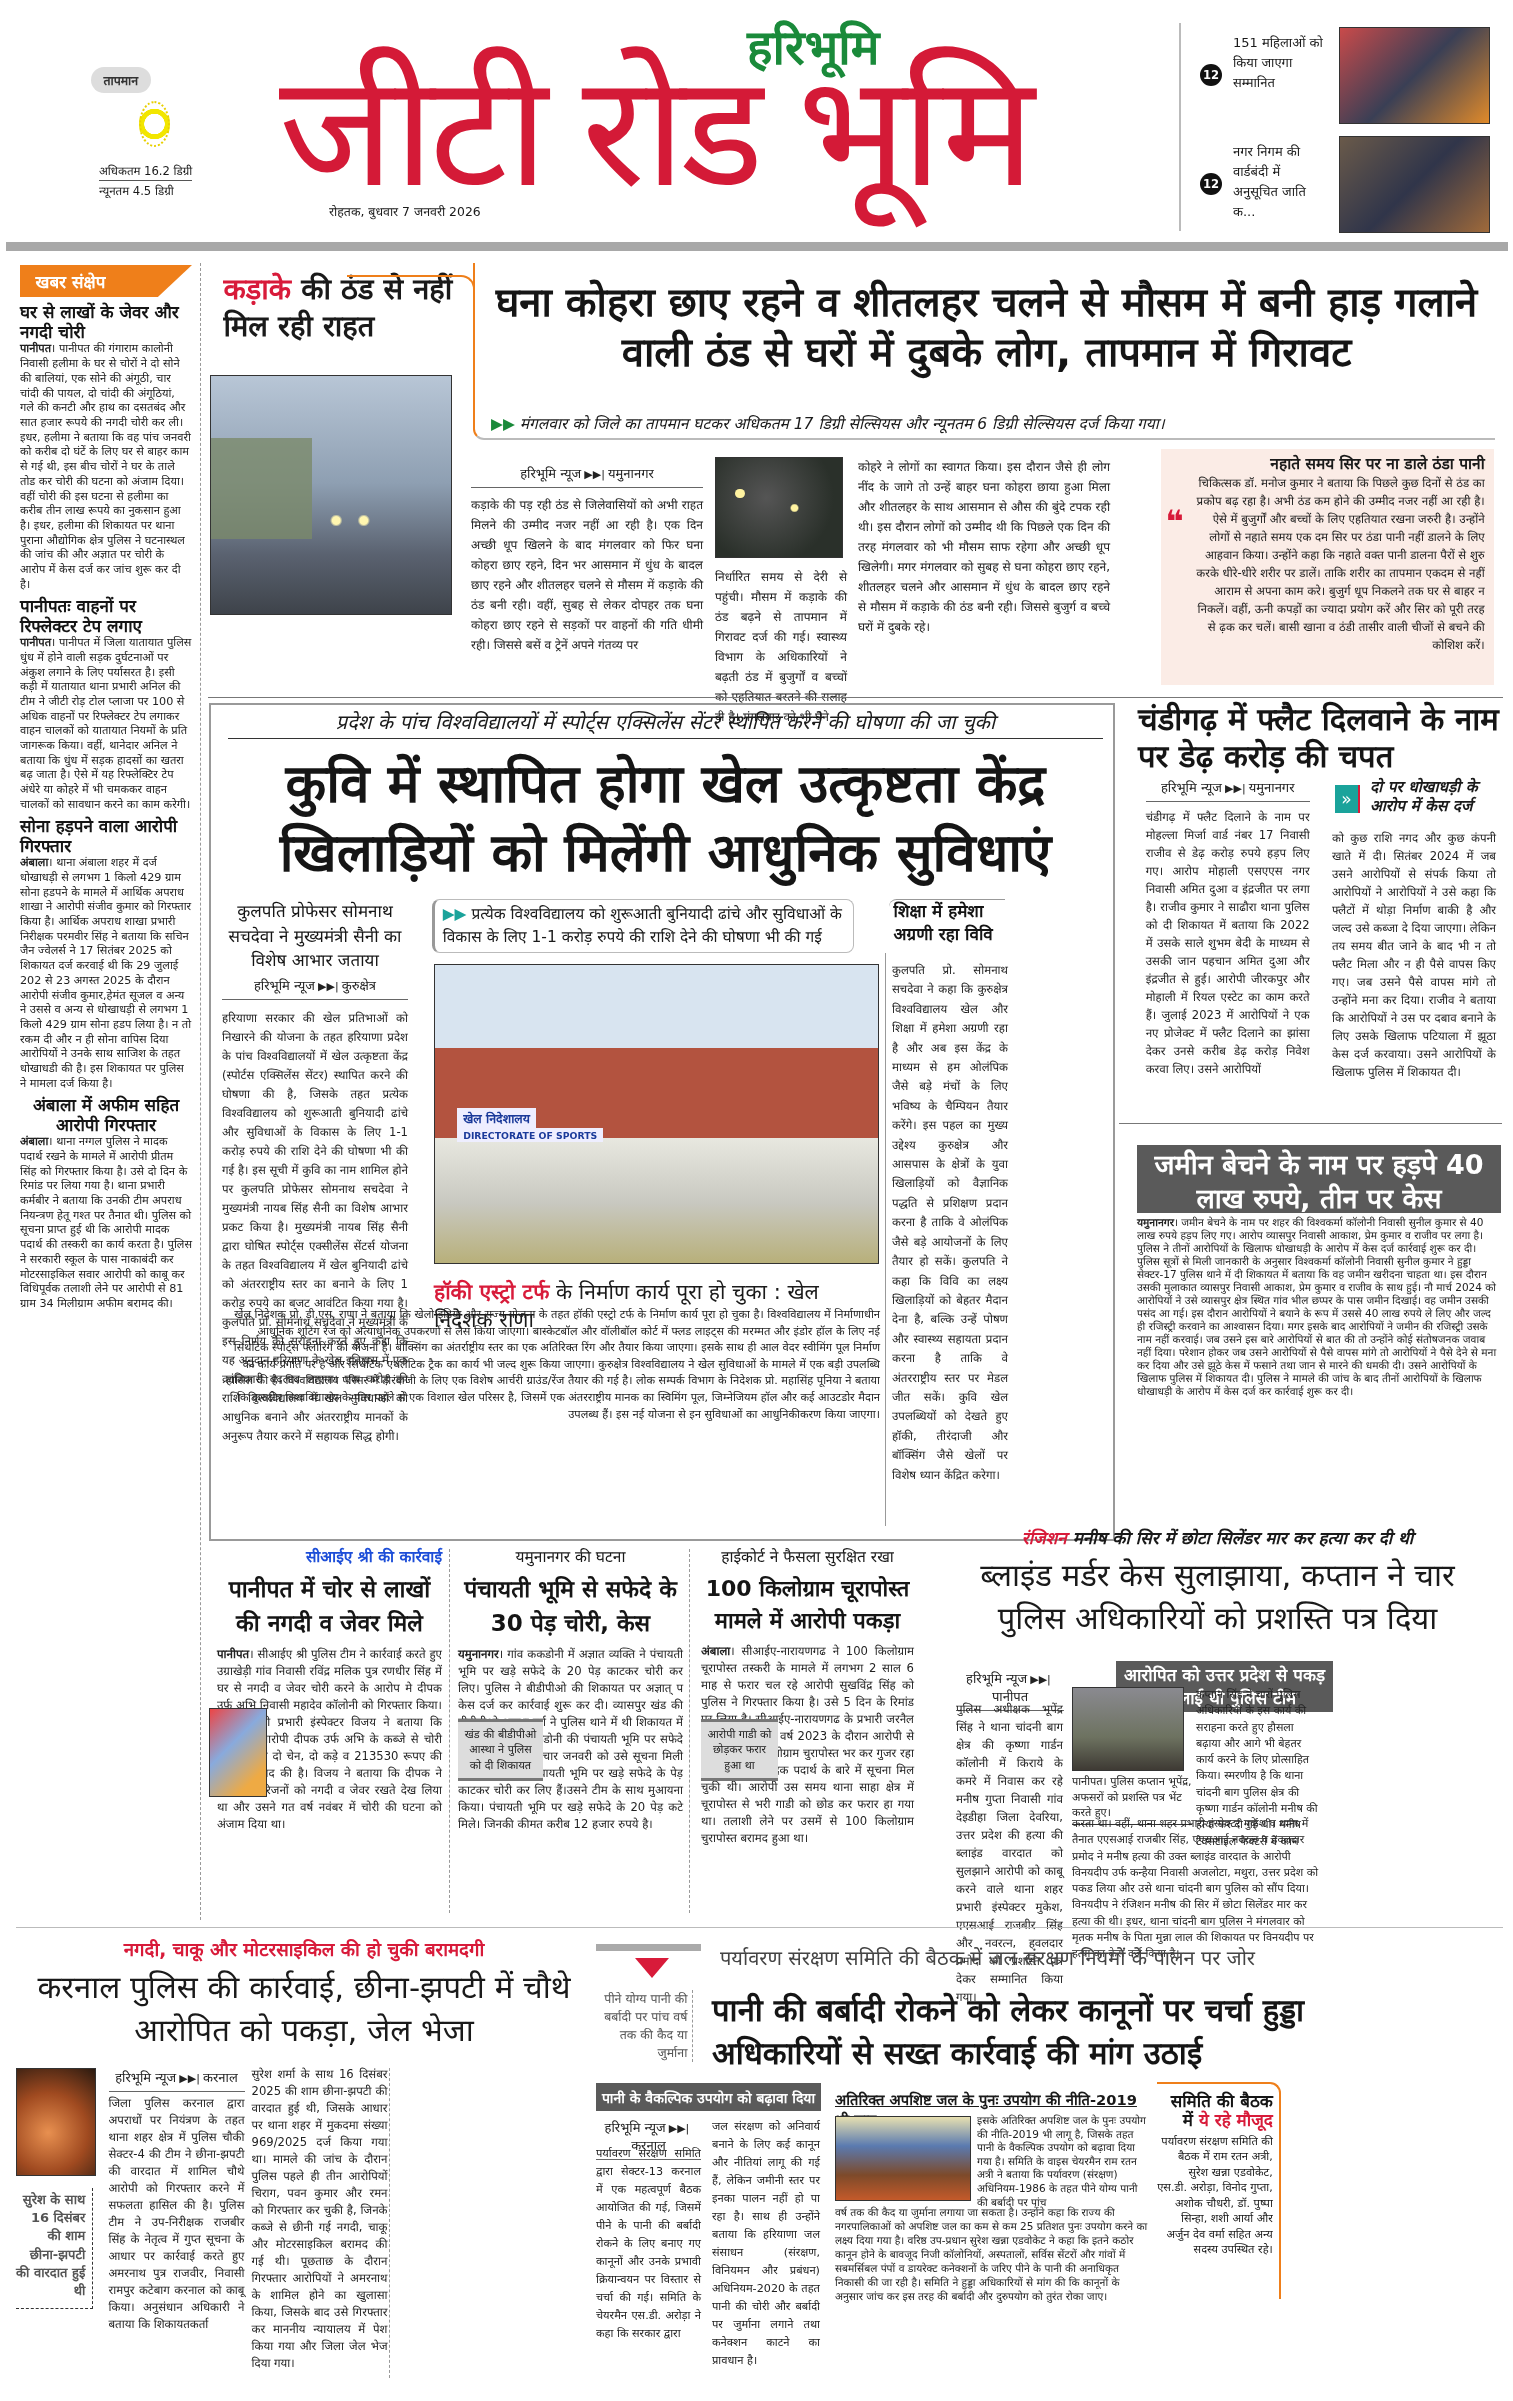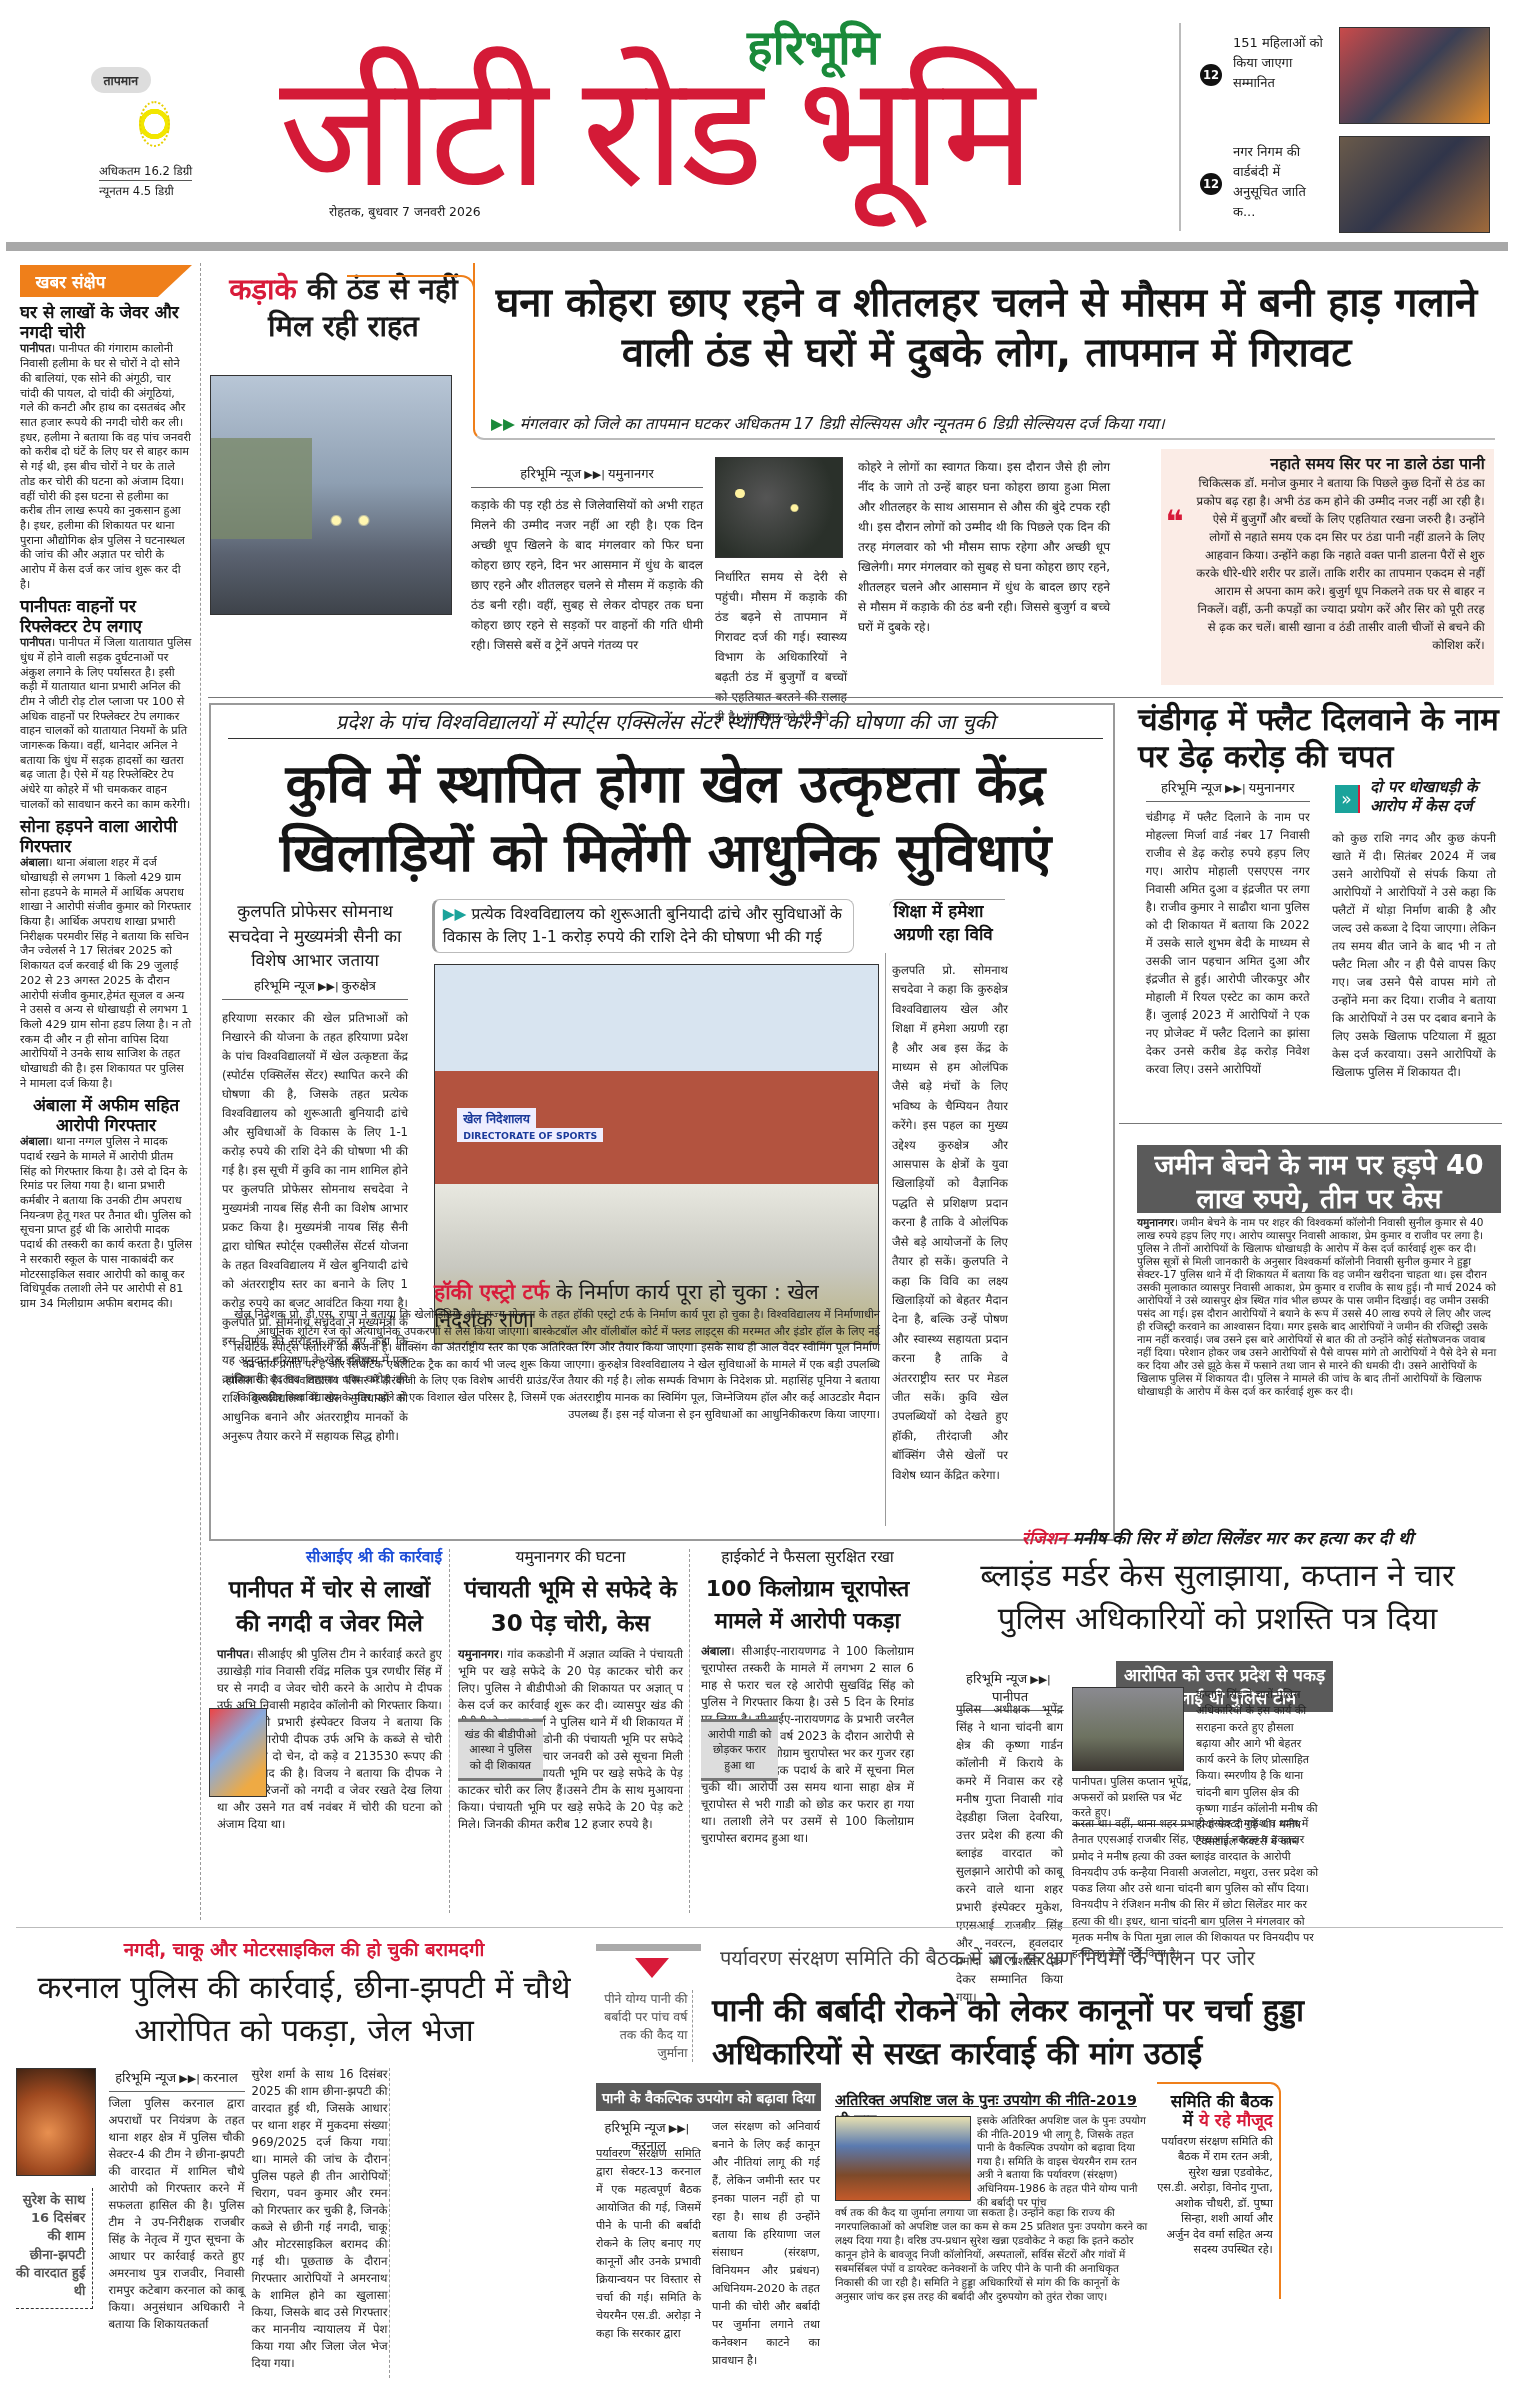--- a/index.html
+++ b/index.html
@@ -58,21 +58,21 @@
   <div class="hd" style="font-size:17px;margin-top:4.6px;">पानीपतः वाहनों पर रिफ्लेक्टर टेप लगाए</div>
   <div class="txt" style="font-size:11.2px;line-height:14.7px;text-align:left;"><b>पानीपत</b>। <span>पानीपत में जिला यातायात पुलिस धुंध में होने वाली सड़क दुर्घटनाओं पर अंकुश लगाने के लिए पर्यासरत है। इसी कड़ी में यातायात थाना प्रभारी अनिल की टीम ने जीटी रोड़ टोल प्लाजा पर 100 से अधिक वाहनों पर रिफ्लेक्टर टेप लगाकर वाहन चालकों को यातायात नियमों के प्रति जागरूक किया। वहीं, थानेदार अनिल ने बताया कि धुंध में सड़क हादसों का खतरा बढ़ जाता है। ऐसे में यह रिफ्लेक्टिर टेप अंधेरे या कोहरे में भी चमककर वाहन चालकों को सावधान करने का काम करेगी।</span></div>
   <div class="hd" style="font-size:17px;margin-top:4.6px;">सोना हड़पने वाला आरोपी गिरफ्तार</div>
   <div class="txt" style="font-size:11.2px;line-height:14.7px;text-align:left;"><b>अंबाला</b>। <span>थाना अंबाला शहर में दर्ज धोखाधड़ी से लगभग 1 किलो 429 ग्राम सोना हडपने के मामले में आर्थिक अपराध शाखा  ने आरोपी संजीव कुमार को गिरफ्तार किया है। आर्थिक अपराध शाखा प्रभारी निरीक्षक परमवीर सिंह ने बताया कि सचिन जैन ज्वेलर्स ने 17 सितंबर 2025 को शिकायत दर्ज करवाई थी कि 29 जुलाई 202 से 23 अगस्त 2025 के दौरान आरोपी संजीव कुमार,हेमंत सूजल व अन्य ने उससे व अन्य से धोखाधड़ी से लगभग 1 किलो 429 ग्राम सोना हडप लिया है। न तो रकम दी और न ही सोना वापिस दिया आरोपियों ने उनके साथ साजिश के तहत धोखाधडी की है। इस शिकायत पर पुलिस ने मामला दर्ज किया है।</span></div>
   <div class="hd" style="font-size:17px;margin-top:4.6px;text-align:center;">अंबाला में अफीम सहित आरोपी गिरफ्तार</div>
   <div class="txt" style="font-size:11.2px;line-height:14.7px;text-align:left;"><b>अंबाला</b>। <span>थाना नग्गल पुलिस ने मादक पदार्थ रखने के मामले में आरोपी प्रीतम सिंह को गिरफ्तार किया है। उसे दो दिन के रिमांड  पर लिया गया है। थाना प्रभारी कर्मबीर ने बताया कि उनकी टीम अपराध नियन्त्रण हेतू गश्त पर तैनात थी। पुलिस को सूचना प्राप्त हुई थी कि आरोपी मादक पदार्थ की तस्करी का कार्य करता है।  पुलिस ने सरकारी स्कूल के पास नाकाबंदी कर मोटरसाइकिल सवार आरोपी को काबू कर विधिपूर्वक तलाशी लेने पर आरोपी से 81 ग्राम 34 मिलीग्राम अफीम बरामद की।</span></div>
 </div>
 <div class="abs vrule" style="left:200px;top:263px;height:1657px;"></div>
 
 <div class="abs" style="left:208px;top:263px;width:1306px;height:434px;">
-  <div class="abs" style="left:15.5px;top:7.7px;width:240px;text-align:center;font-size:29px;font-weight:700;line-height:1.3;">
+  <div class="abs" style="left:15.5px;top:7.7px;width:240px;text-align:left;font-size:29px;font-weight:700;line-height:1.3;">
     <span class="red">कड़ाके</span> <span>की ठंड से नहीं मिल रही राहत</span>
   </div>
   <div class="abs" style="left:139px;top:11.6px;width:128px;height:85px;border-top:2.3px solid #ef7f1a;border-right:2.3px solid #ef7f1a;border-radius:0 14px 0 0;"></div>
   <div class="abs photo" style="left:1.5px;top:112px;width:242px;height:240px;background:linear-gradient(180deg,#b8c6d6 0%,#8e9fb2 45%,#5a6270 75%,#3e434a 100%);">
     <div class="abs" style="left:0;top:62px;width:101px;height:101px;background:#7a8a6a;opacity:.8;"></div>
     <div class="abs" style="left:116px;top:139px;width:46px;height:11px;background:radial-gradient(circle at 20% 50%,#fff6b0 3.9px,transparent 6.2px),radial-gradient(circle at 80% 50%,#fff6b0 3.9px,transparent 6.2px);"></div>
   </div>
   <div class="abs" style="left:265px;top:0;width:1022px;height:177px;border-left:2.3px solid #ef7f1a;border-bottom:2.3px solid #bbb;border-radius:0 0 0 11px;"></div>
   <div class="abs hd" style="left:279px;top:14px;width:999px;font-size:40px;text-align:center;line-height:1.25;">घना कोहरा छाए रहने व शीतलहर चलने से मौसम में बनी हाड़ गलाने वाली ठंड से घरों में दुबके लोग, तापमान में गिरावट</div>
   <div class="abs" style="left:283px;top:149px;width:999px;font-size:15.5px;font-style:italic;">
@@ -97,21 +97,21 @@
 <div class="abs" style="left:209px;top:703px;width:906px;height:838px;border:2.3px solid #999;">
   <div class="abs hd" style="left:17px;top:45px;width:875px;font-size:53px;text-align:center;line-height:1.3;">कुवि में स्थापित होगा खेल उत्कृष्टता केंद्र खिलाड़ियों को मिलेंगी आधुनिक सुविधाएं</div>
   <div class="abs" style="left:17px;top:3.1px;width:875px;font-size:20px;font-style:italic;text-align:center;border-bottom:1.5px solid #333;padding-bottom:3.1px;">प्रदेश के पांच विश्वविद्यालयों में स्पोर्ट्स एक्सिलेंस सेंटर स्थापित करने की घोषणा की जा चुकी</div>
   <div class="abs hd" style="left:11px;top:194px;width:186px;font-size:17px;font-weight:400;text-align:center;line-height:1.45;">कुलपति प्रोफेसर सोमनाथ सचदेवा ने मुख्यमंत्री सैनी का विशेष आभार जताया</div>
   <div class="abs" style="left:221px;top:194px;width:422px;height:54px;border:1.5px solid #bbb;border-left:3.1px solid #999;border-radius:7.7px;padding:3.1px 7.7px;font-size:15.5px;line-height:23px;">
     <span style="color:#1aa39b;">▶▶</span> <span>प्रत्येक विश्वविद्यालय को शुरूआती बुनियादी ढांचे और सुविधाओं के विकास के लिए 1-1 करोड़ रुपये की राशि देने की घोषणा भी की गई</span>
   </div>
   <div class="abs hd" style="left:678px;top:194px;width:116px;font-size:17px;line-height:1.35;border-top:1.5px solid #999;border-radius:7.7px 0 0 0;padding-left:4.6px;">शिक्षा में हमेशा अग्रणी रहा विवि</div>
   <div class="abs byline" style="left:11px;top:271px;width:186px;"><span>हरिभूमि न्यूज</span><span class="arr">▶▶|</span><span>कुरुक्षेत्र</span></div>
   <div class="abs txt" style="left:11px;top:304px;width:186px;font-size:11.6px;line-height:19px;">हरियाणा सरकार की खेल प्रतिभाओं को निखारने की योजना के तहत हरियाणा प्रदेश के पांच विश्वविद्यालयों में खेल उत्कृष्टता केंद्र (स्पोर्टस एक्सिलेंस सेंटर) स्थापित करने की घोषणा की है, जिसके तहत प्रत्येक विश्वविद्यालय को शुरूआती बुनियादी ढांचे और सुविधाओं के विकास के लिए 1-1 करोड़ रुपये की राशि देने की घोषणा भी की गई है। इस सूची में कुवि का नाम शामिल होने पर कुलपति प्रोफेसर सोमनाथ सचदेवा ने मुख्यमंत्री नायब सिंह सैनी का विशेष आभार प्रकट किया है। मुख्यमंत्री नायब सिंह सैनी द्वारा घोषित स्पोर्ट्स एक्सीलेंस सेंटर्स योजना के तहत विश्वविद्यालय में खेल बुनियादी ढांचे को अंतरराष्ट्रीय स्तर का बनाने के लिए 1 करोड़ रुपये का बजट आवंटित किया गया है। कुलपति प्रो. सोमनाथ सचदेवा ने मुख्यमंत्री के इस निर्णय की सराहना करते हुए कहा कि यह अनुदान हरियाणा के खेल इतिहास में एक क्रांतिकारी बदलाव लाएगा। एक करोड़ की राशि विश्वविद्यालय में खेल सुविधाओं को आधुनिक बनाने और अंतरराष्ट्रीय मानकों के अनुरूप तैयार करने में सहायक सिद्ध होगी।</div>
-  <div class="abs photo" style="left:223px;top:259px;width:445px;height:380px;background:linear-gradient(180deg,#d8e4f0 0%,#d8e4f0 28%,#b3533f 28%,#b3533f 58%,#e8e8e0 58%,#c8c8c0 80%,#b8b07a 100%);">
+  <div class="abs photo" style="left:223px;top:259px;width:445px;height:300px;background:linear-gradient(180deg,#d8e4f0 0%,#d8e4f0 28%,#b3533f 28%,#b3533f 58%,#e8e8e0 58%,#c8c8c0 80%,#b8b07a 100%);">
     <div class="abs" style="left:22px;top:143px;background:#eef;color:#1a3a9a;font-weight:700;padding:1.5px 6.2px;font-size:12.4px;">खेल निदेशालय</div>
     <div class="abs" style="left:22px;top:163px;background:#eef;color:#1a3a9a;font-weight:700;padding:1.5px 6.2px;font-size:9.3px;">DIRECTORATE OF SPORTS</div>
   </div>
   <div class="abs" style="left:223px;top:572px;width:445px;font-size:21px;">
     <span class="red" style="font-weight:700;">हॉकी एस्ट्रो टर्फ</span> <span>के निर्माण कार्य पूरा हो चुका : खेल निदेशक राणा</span>
   </div>
   <div class="abs txt" style="left:11px;top:602px;width:658px;font-size:11.2px;line-height:16.6px;text-align:right;">खेल निदेशक प्रो. डी.एस. राणा ने बताया कि खेलो इंडिया और राज्य योजना के तहत हॉकी एस्ट्रो टर्फ के निर्माण कार्य पूरा हो चुका है। विश्वविद्यालय में निर्माणाधीन आधुनिक शूटिंग रेंज को अत्याधुनिक उपकरणों से लैस किया जाएगा। बास्केटबॉल और वॉलीबॉल कोर्ट में फ्लड लाइट्स की मरम्मत और इंडोर हॉल के लिए नई सिंथेटिक स्पोर्ट्स फ्लोरिंग की योजना है। बाक्सिंग का अंतर्राष्ट्रीय स्तर का एक अतिरिक्त रिंग और तैयार किया जाएगा। इसके साथ ही आल वेदर स्वीमिंग पूल निर्माण का कार्य प्रगति पर है और सिंथेटिक एथलेटिक ट्रैक का कार्य भी जल्द शुरू किया जाएगा। कुरुक्षेत्र विश्वविद्यालय ने खेल सुविधाओं के मामले में एक बड़ी उपलब्धि हासिल की है। विश्वविद्यालय परिसर में तीरंदाजी के लिए एक विशेष आर्चरी ग्राउंड/रेंज तैयार की गई है। लोक सम्पर्क विभाग के निदेशक प्रो. महासिंह पूनिया ने बताया कि कुरुक्षेत्र विश्वविद्यालय के पास पहले से एक विशाल खेल परिसर है, जिसमें एक अंतरराष्ट्रीय मानक का स्विमिंग पूल, जिम्नेजियम हॉल और कई आउटडोर मैदान उपलब्ध हैं। इस नई योजना से इन सुविधाओं का आधुनिकीकरण किया जाएगा।</div>
   <div class="abs" style="left:674px;top:248px;height:573px;border-left:1.5px solid #999;"></div>
   <div class="abs txt" style="left:681px;top:256px;width:116px;font-size:11.6px;line-height:19.4px;">कुलपति प्रो. सोमनाथ सचदेवा ने कहा कि कुरुक्षेत्र विश्वविद्यालय खेल और शिक्षा में हमेशा अग्रणी रहा है और अब इस केंद्र के माध्यम से हम ओलंपिक जैसे बड़े मंचों के लिए भविष्य के चैम्पियन तैयार करेंगे। इस पहल का मुख्य उद्देश्य कुरुक्षेत्र और आसपास के क्षेत्रों के युवा खिलाड़ियों को वैज्ञानिक पद्धति से प्रशिक्षण प्रदान करना है ताकि वे ओलंपिक जैसे बड़े आयोजनों के लिए तैयार हो सकें। कुलपति ने कहा कि विवि का लक्ष्य खिलाड़ियों को बेहतर मैदान देना है, बल्कि उन्हें पोषण और स्वास्थ्य सहायता प्रदान करना है ताकि वे अंतरराष्ट्रीय स्तर पर मेडल जीत सकें। कुवि खेल उपलब्धियों को देखते हुए हॉकी, तीरंदाजी और बॉक्सिंग जैसे खेलों पर विशेष ध्यान केंद्रित करेगा।</div>
 </div>

